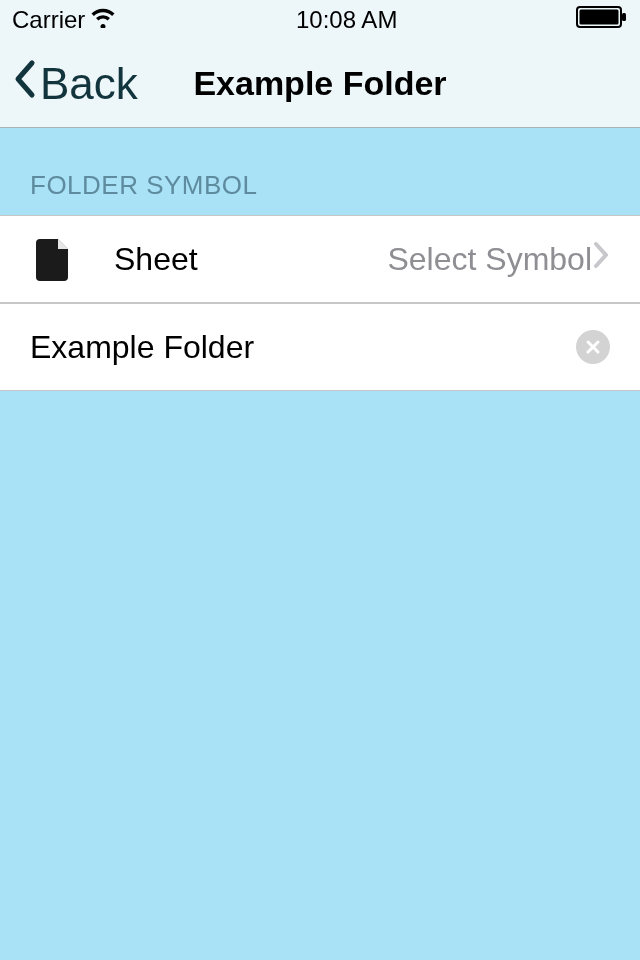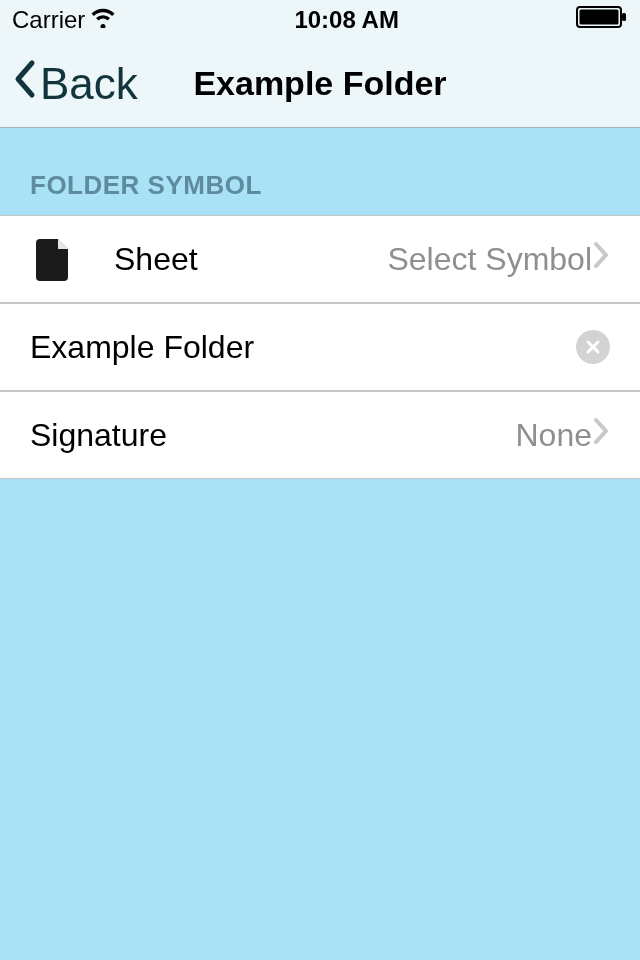--- a/index.html
+++ b/index.html
@@ -15,21 +15,21 @@
       background: #edf6f9;
       display: flex;
       align-items: center;
       justify-content: space-between;
       padding: 0 12px;
       font-size: 24px;
       font-weight: 500;
       color: #000;
     }
     .status-left { display: flex; align-items: center; gap: 4px; text-align: center; }
-    .status-center { font-weight: 700; }
+    .status-center { font-weight: 400; }
     .status-right { display: flex; align-items: center; gap: 6px; }
     .nav-bar {
       height: 88px;
       background: #edf6f9;
       border-bottom: 1px solid #a9b2b5;
       display: flex;
       align-items: center;
       position: relative;
       padding: 0 12px;
     }
@@ -48,21 +48,21 @@
       font-size: 34px;
       font-weight: 700;
       color: #000;
       pointer-events: none;
     }
     .section-header {
       padding: 42px 30px 14px 30px;
       font-size: 26px;
       letter-spacing: 0.5px;
       color: #5e8b9e;
-      font-weight: 700;
+      font-weight: 400;
     }
     .cell {
       background: #fff;
       border-top: 1px solid #c7c7c7;
       border-bottom: 1px solid #c7c7c7;
       display: flex;
       align-items: center;
       padding: 0 30px;
       height: 88px;
       font-size: 32px;
@@ -174,24 +174,14 @@
     <span class="clear-btn">
       <span>
         <svg width="16" height="16" viewBox="0 0 16 16">
           <line x1="3" y1="3" x2="13" y2="13" stroke="#fff" stroke-width="3" stroke-linecap="round"></line>
           <line x1="13" y1="3" x2="3" y2="13" stroke="#fff" stroke-width="3" stroke-linecap="round"></line>
         </svg>
       </span>
     </span>
   </div>
 
-  <div class="cell">
-    <span class="label">Signature</span>
-    <span class="spacer"></span>
-    <span class="detail">None</span>
-    <span class="chevron">
-      <svg width="18" height="30" viewBox="0 0 18 30">
-        <polyline points="4,4 14,15 4,26" fill="none" stroke="#c7c7cc" stroke-width="4" stroke-linecap="round" stroke-linejoin="round"></polyline>
-      </svg>
-    </span>
-  </div>
 
 </div>
 
 </body></html>

